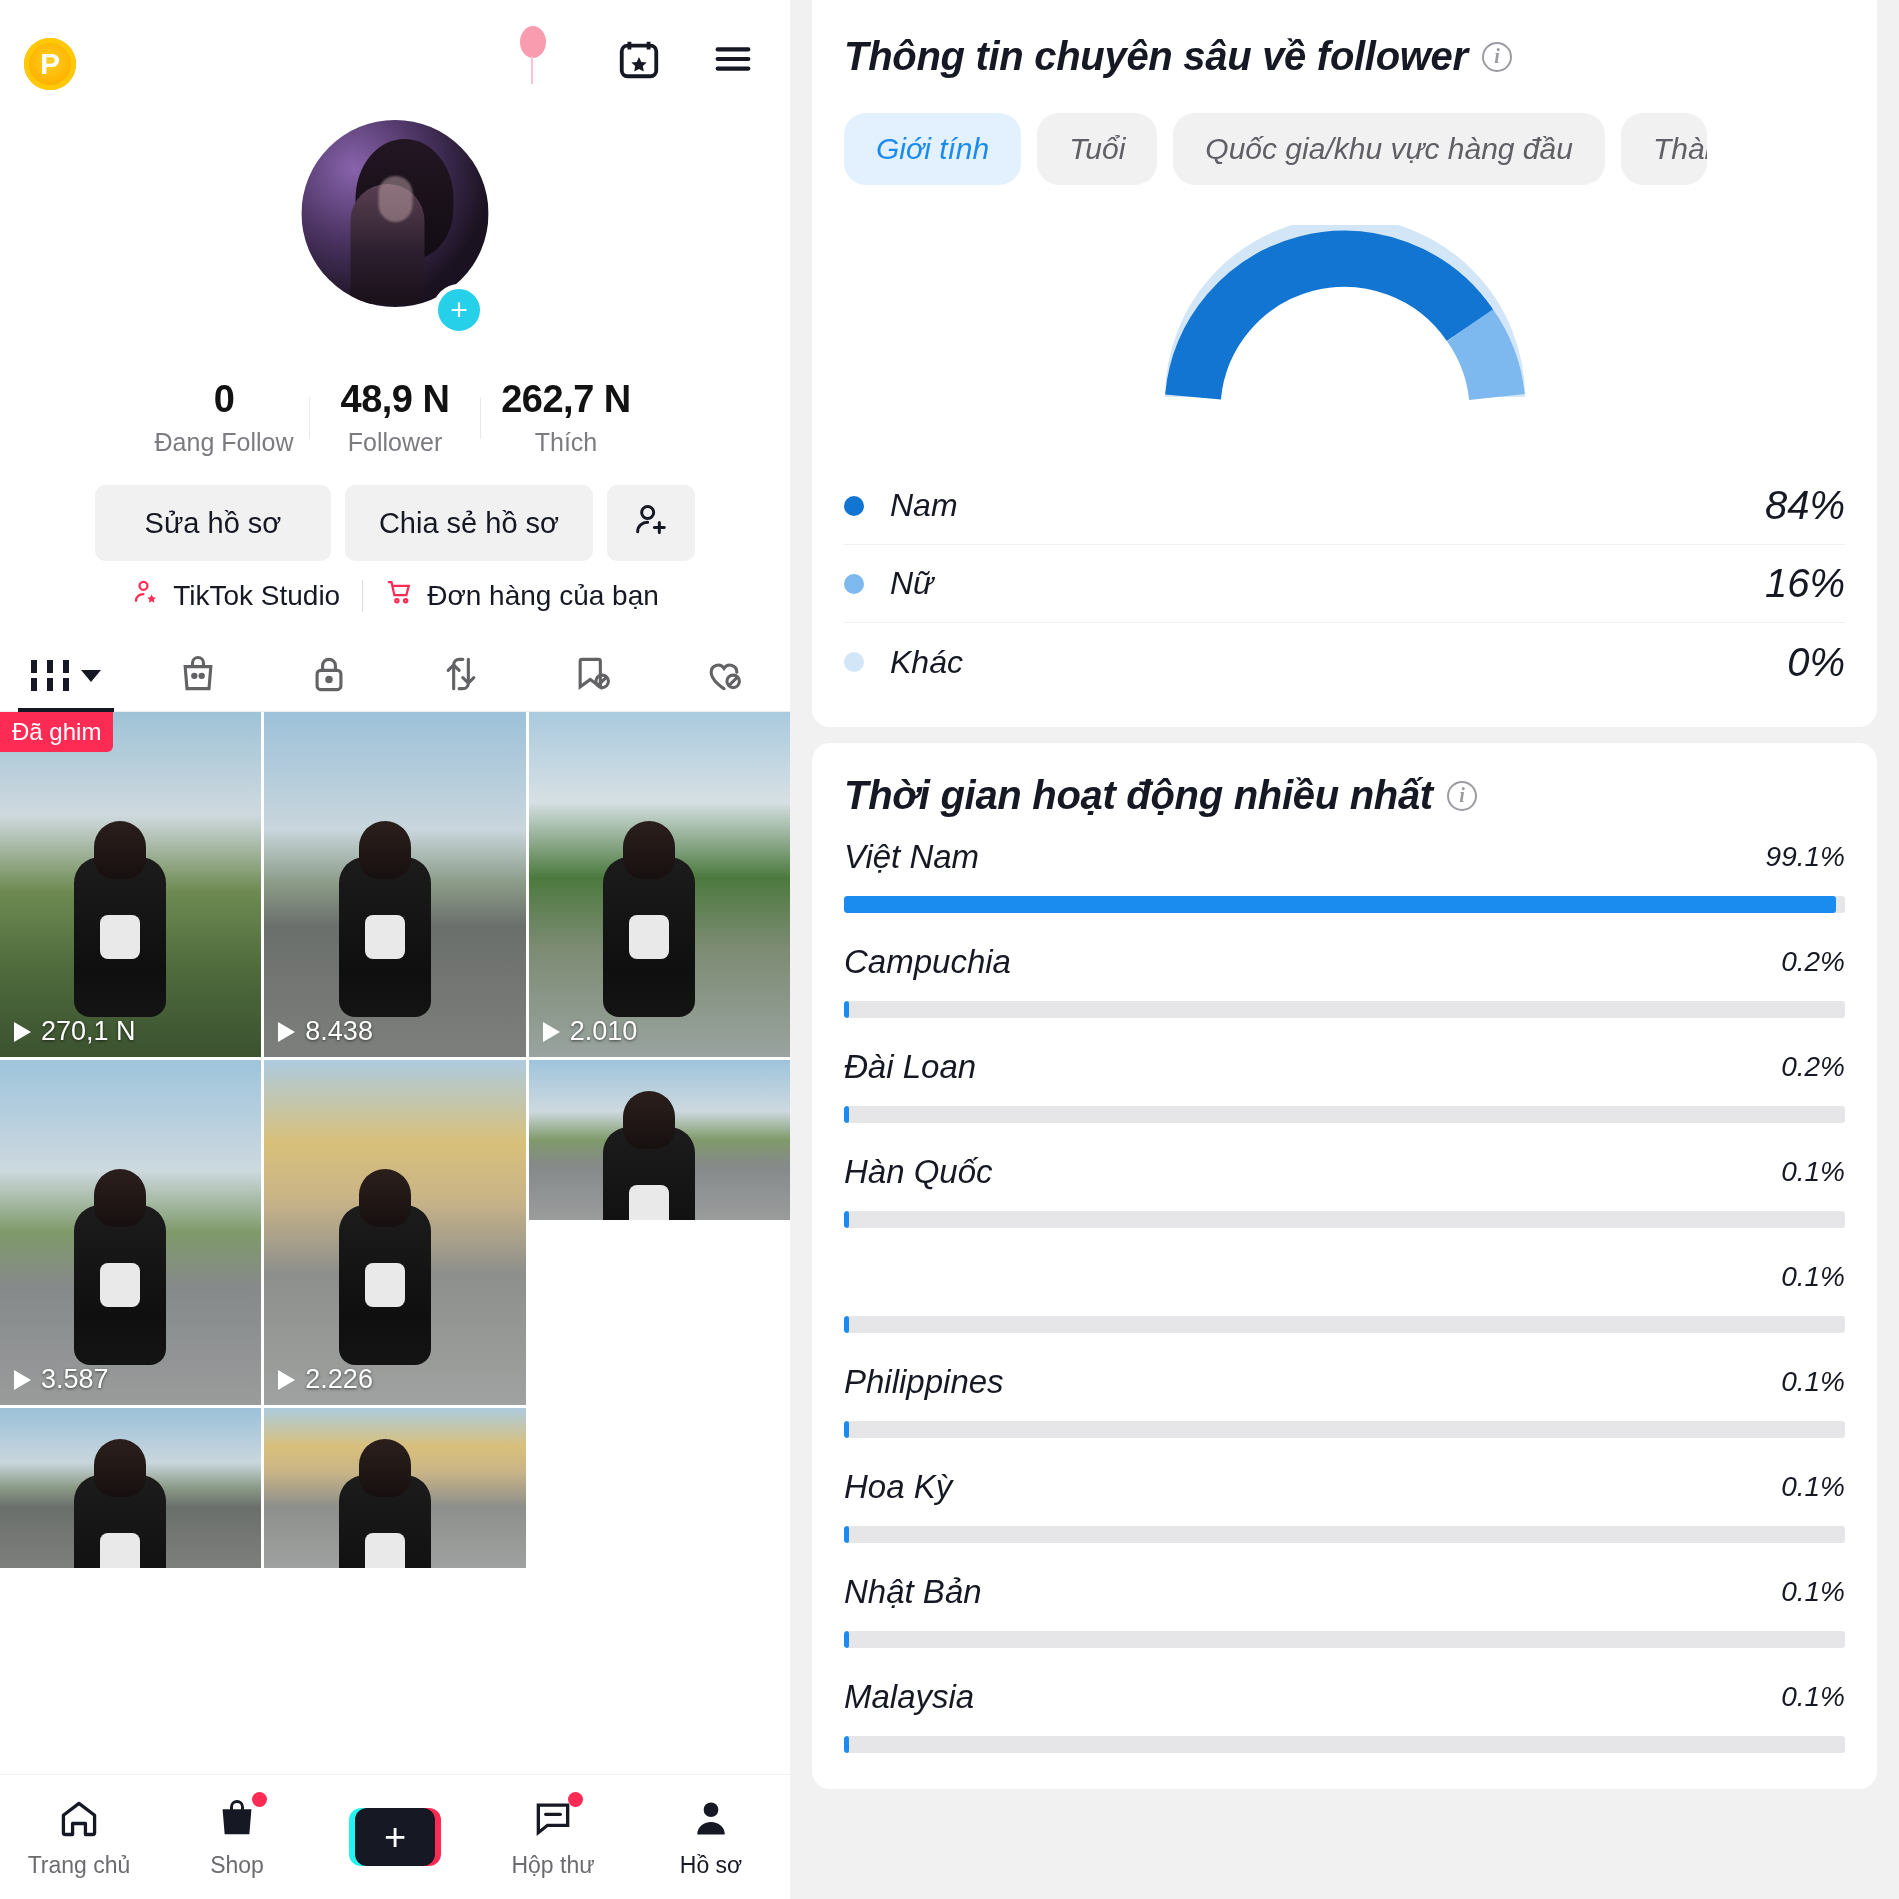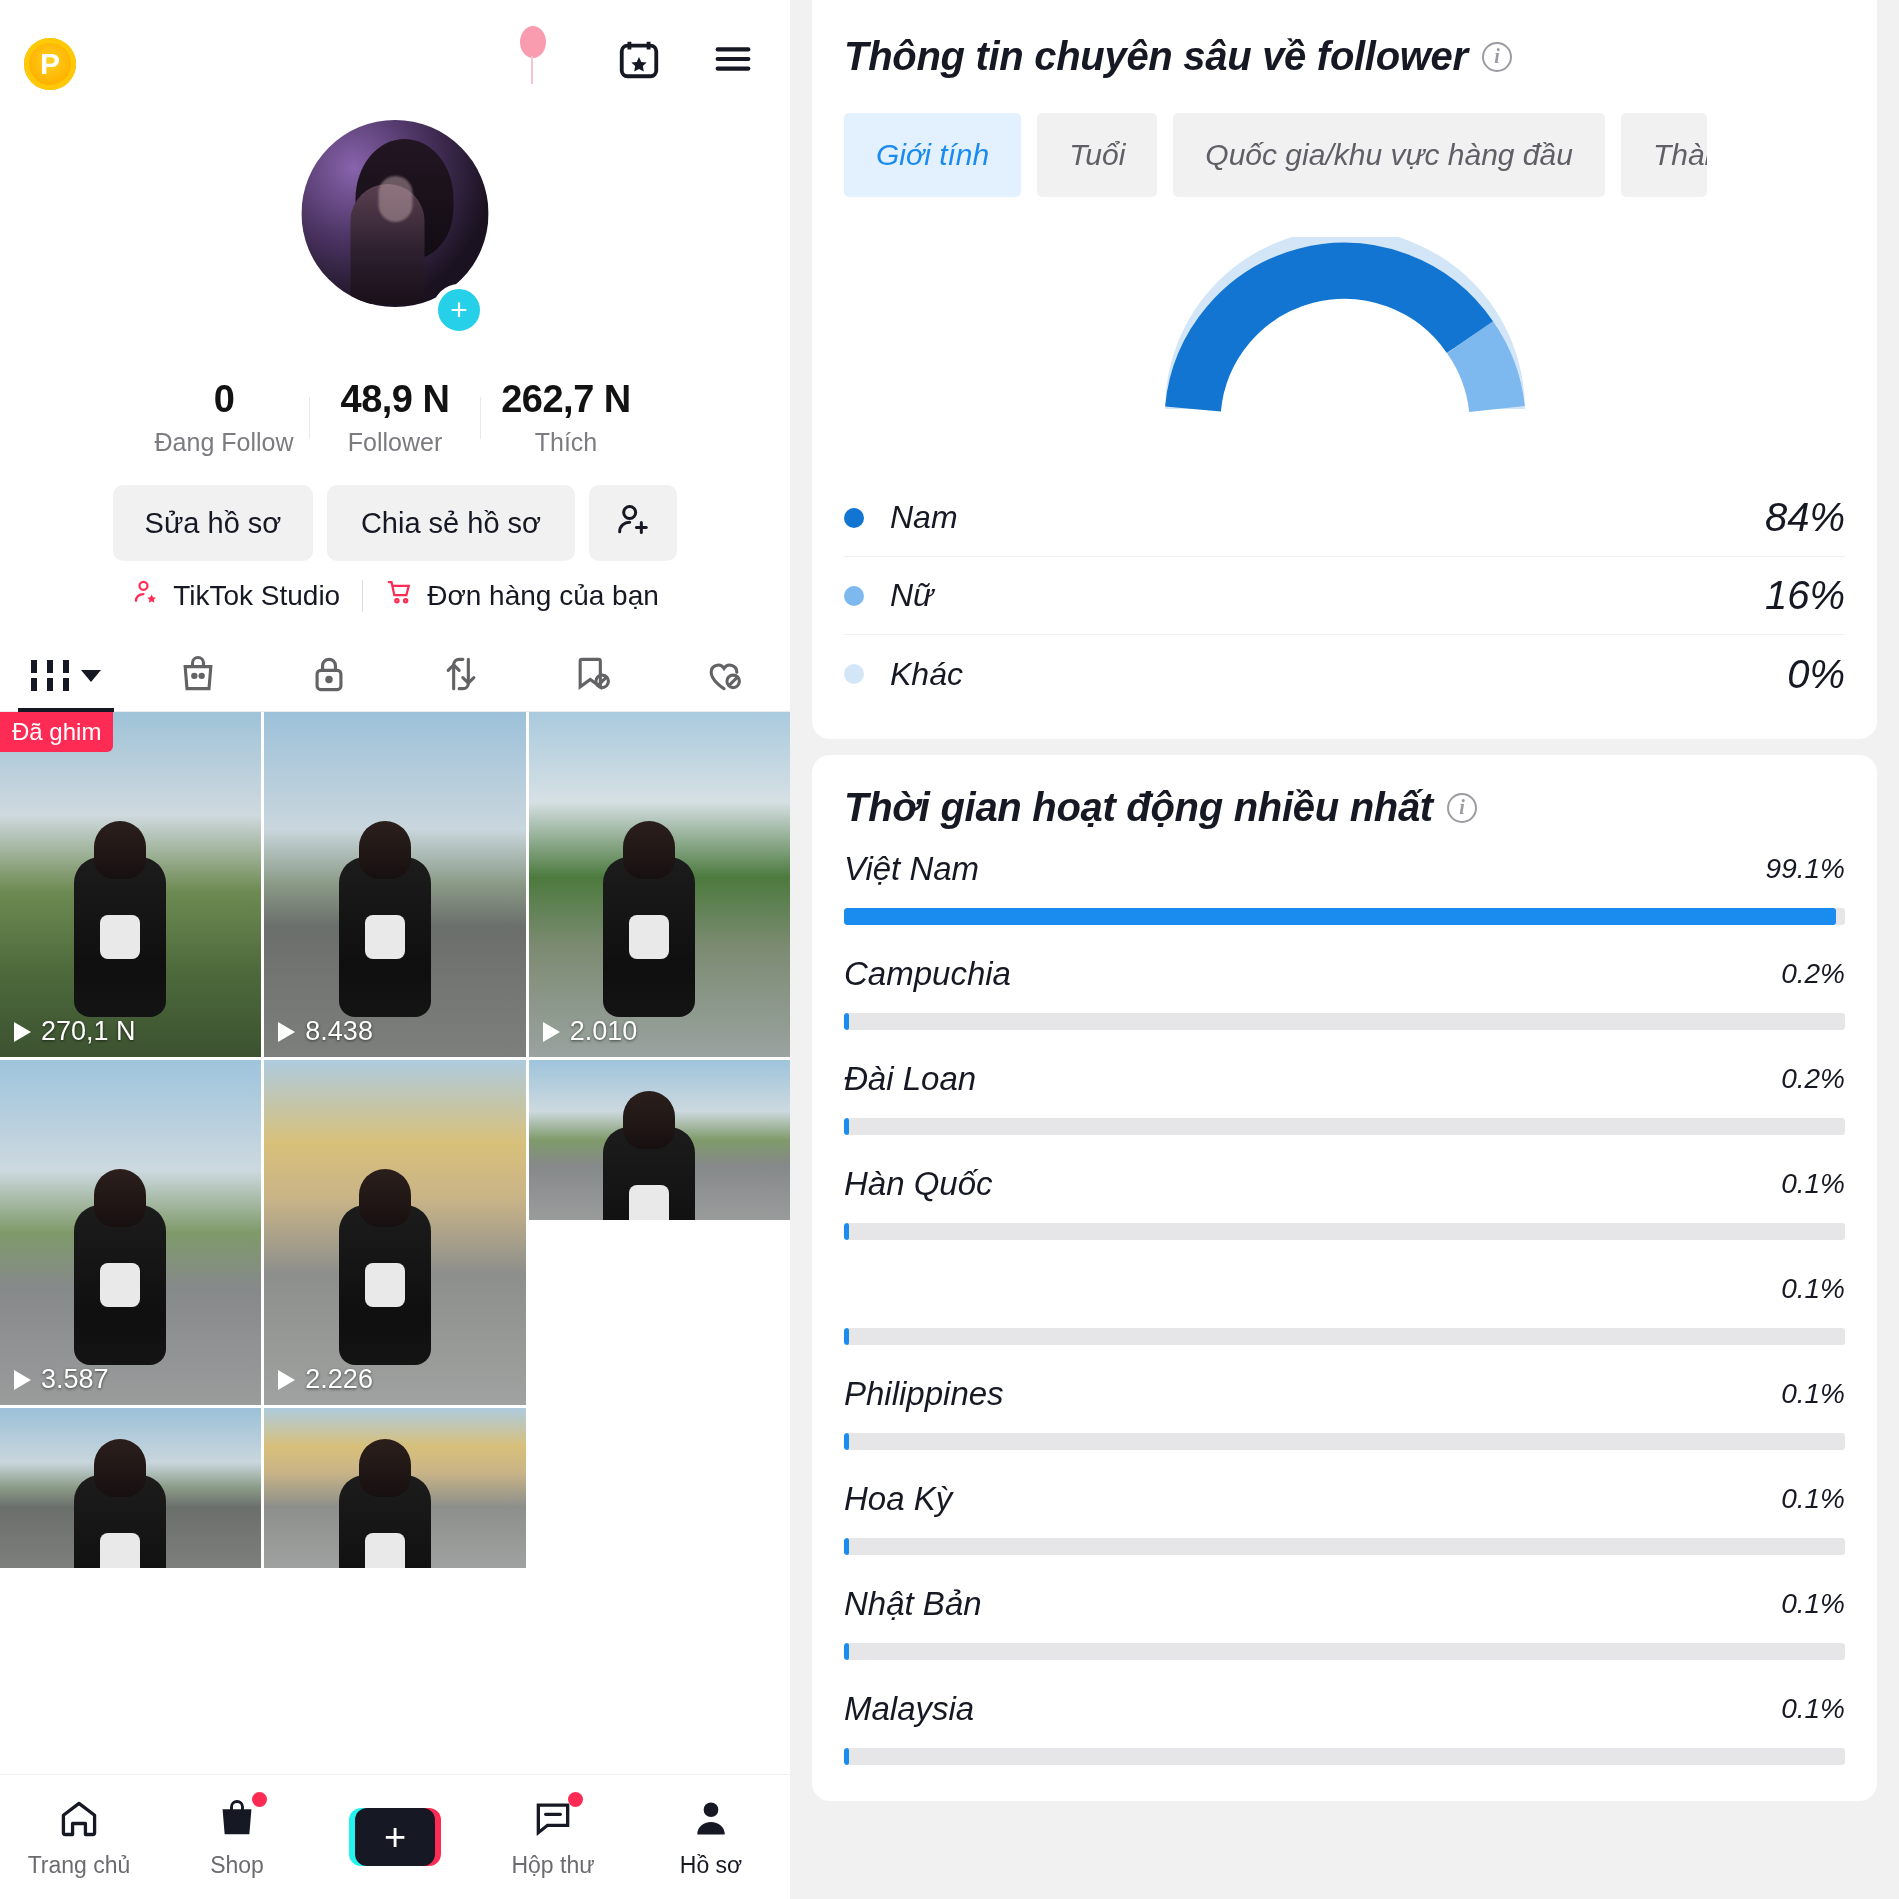--- a/index.html
+++ b/index.html
@@ -88,21 +88,21 @@
   .stat .lbl { font-size: 25px; color: #7b7b80; margin-top: 7px; }
   .stat-div { width: 1px; height: 42px; background: #e9e9ec; }
 
   .actions { display: flex; justify-content: center; gap: 14px; margin-top: 28px; }
   .btn {
     height: 76px; border-radius: 10px; background: #f1f1f2;
     display: flex; align-items: center; justify-content: center;
     font-size: 29px; color: #161823; font-weight: 400;
     padding: 0 28px;
   }
-  .btn.edit { width: 200px; }
+  .btn.edit { width: 236px; }
   .btn.share { width: 248px; }
   .btn.addfriend { width: 88px; padding: 0; }
 
   .links { display: flex; justify-content: center; align-items: center; gap: 22px; margin-top: 16px; }
   .link { display: flex; align-items: center; gap: 12px; font-size: 28px; color: #161823; }
   .link-div { width: 1px; height: 32px; background: #dedee1; }
 
   .tabs { display: flex; align-items: flex-end; margin-top: 26px; height: 72px; border-bottom: 1px solid #ededef; }
   .tab { flex: 1; display: flex; align-items: center; justify-content: center; height: 100%; position: relative; }
   .tab.active::after {
@@ -186,21 +186,21 @@
     flex: 0 0 1109px;
     font-style: italic;
   }
   .card { background:#fff; border-radius: 18px; margin: 0 22px 16px 22px; padding: 30px 32px 26px 32px; }
   .card.first { margin-top: 0; border-radius: 0 0 18px 18px; padding-top: 34px; }
   .card-title { display: flex; align-items: center; gap: 14px; font-size: 40px; font-weight: 700; color: #161823; letter-spacing: -.3px; }
   .info-i { width: 30px; height: 30px; border-radius: 50%; border: 2px solid #9b9ba1; color:#9b9ba1; font-size: 20px;
             display:flex; align-items:center; justify-content:center; font-family:"Liberation Serif", serif; }
 
   .chips { display: flex; gap: 16px; margin-top: 34px; }
-  .chip { height: 84px; border-radius: 5px; background: #f1f1f2; color:#5f5f66; font-size: 30px;
+  .chip { height: 72px; border-radius: 22px; background: #f1f1f2; color:#5f5f66; font-size: 30px;
           display:flex; align-items:center; justify-content:center; padding: 0 32px; white-space: nowrap; }
   .chip.sel { background: #e3f0fd; color: #1a8cf0; }
   .chip.cut { overflow: hidden; max-width: 86px; padding-right: 0; justify-content: flex-start; }
 
   .gauge-wrap { display:flex; justify-content:center; margin-top: 40px; height: 200px; }
   .gauge { position: relative; width: 372px; height: 186px; overflow: hidden; }
   .gauge svg { display:block; }
 
   .legend { margin-top: 42px; }
   .lrow { display:flex; align-items:center; height: 78px; border-bottom: 1px solid #f0f0f2; }

